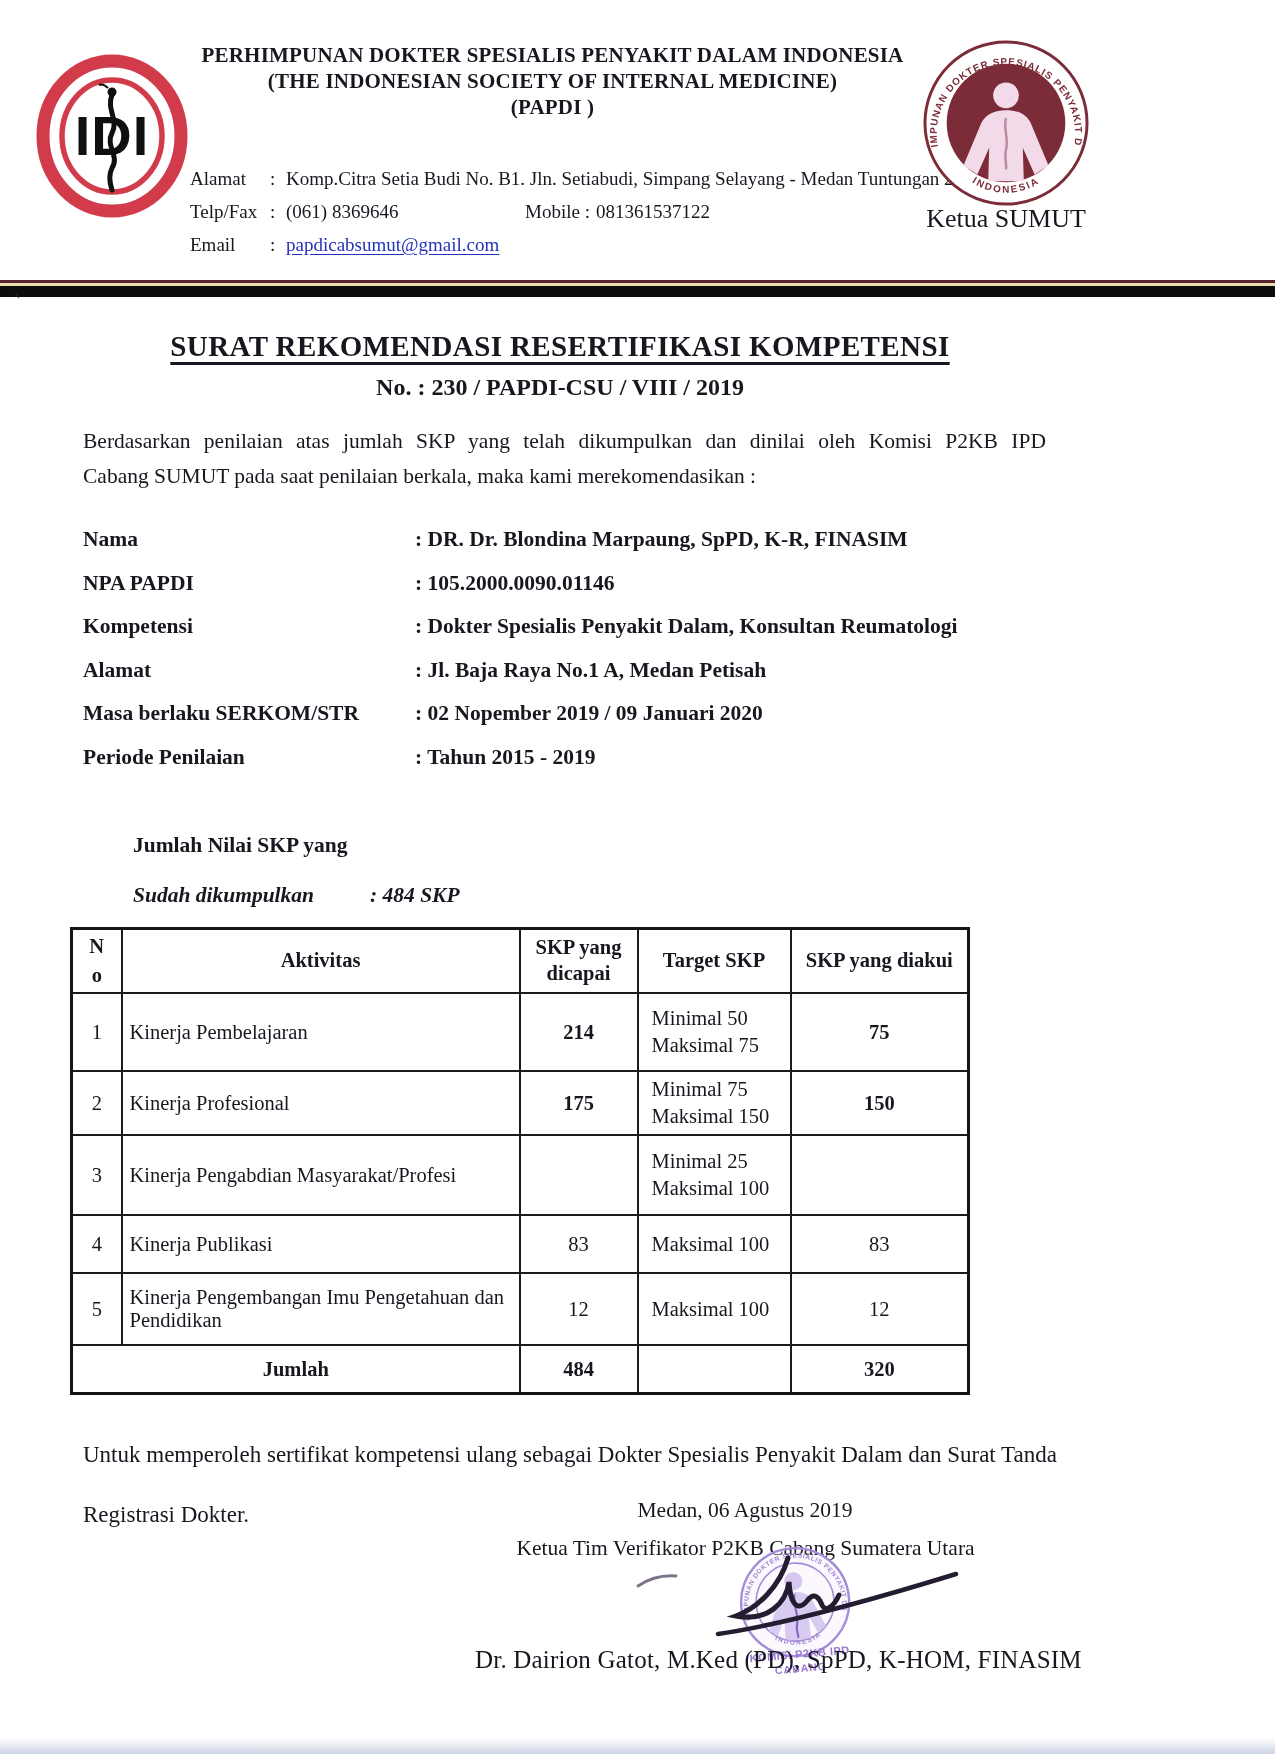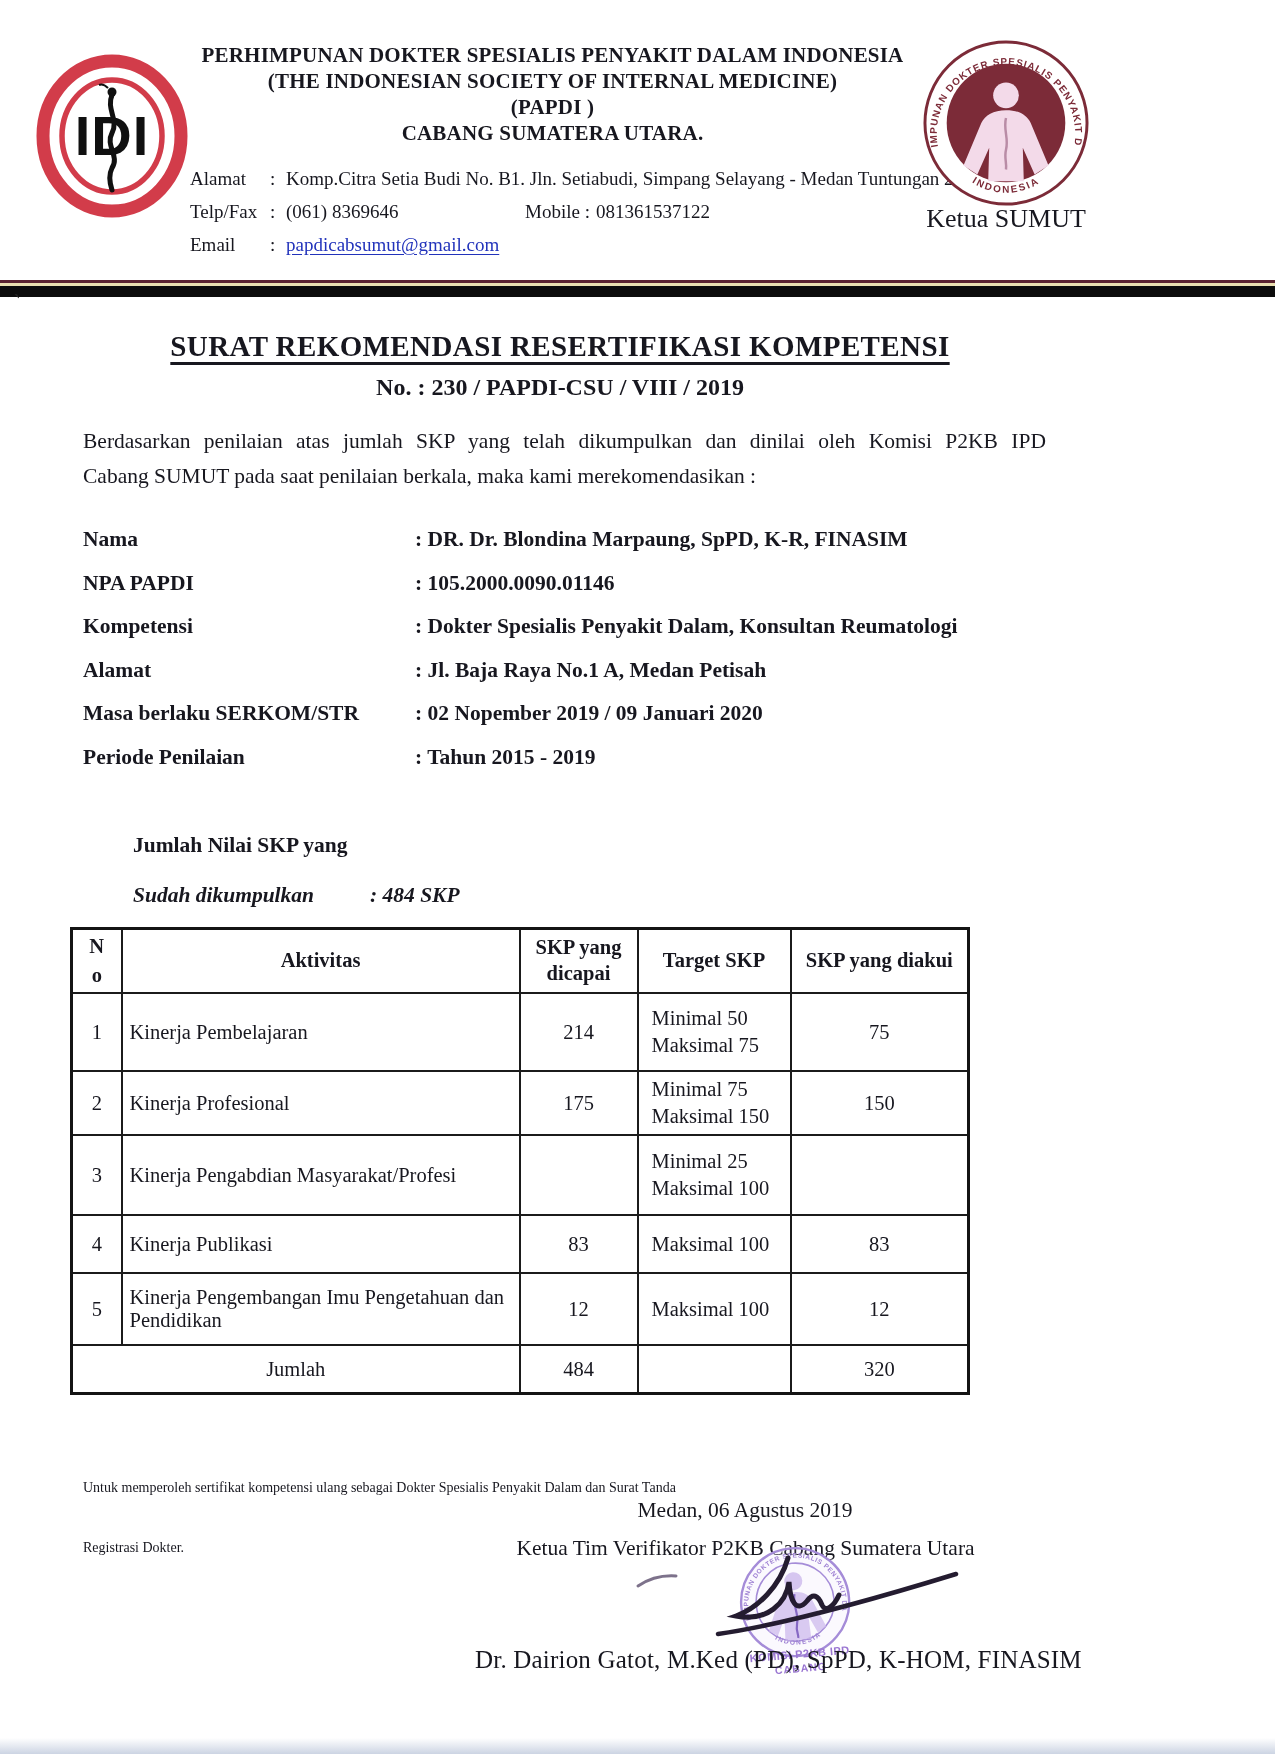--- a/index.html
+++ b/index.html
@@ -47,26 +47,26 @@
   
   .tablewrap{position:absolute;left:70px;top:927px;width:897px;}
   table{border-collapse:collapse;width:897px;font-size:20.5px;table-layout:fixed;
         border:3px solid #141414;}
   th,td{border:2px solid #1b1b1b;padding:2px 6px;vertical-align:middle;}
   th{font-weight:bold;text-align:center;line-height:1.25;}
   .no-h{display:inline-block;width:16px;word-break:break-all;line-height:1.4;}
   td.center{text-align:center;}
   td.act{padding-left:7px;text-align:left;}
   td.target{padding-left:13px;text-align:left;line-height:1.3;}
-  .bold{font-weight:normal;}
+  .bold{font-weight:bold;}
   tr.hdr  td,tr.hdr  th{height:58px;}
   tr.r0 td{height:72px;} tr.r1 td{height:58px;} tr.r2 td{height:74px;}
   tr.r3 td{height:52px;} tr.r4 td{height:66px;} tr.tot td{height:42px;}
   
-  .closing{position:absolute;left:83px;top:1473px;width:985px;font-size:14px;}
+  .closing{position:absolute;left:83px;top:1440px;width:985px;font-size:23px;}
   .closing .cl1{margin-bottom:30px;line-height:30px;}
   .closing .cl2{line-height:30px;}
   .placedate{position:absolute;left:560px;top:1498px;width:370px;text-align:center;font-size:21.5px;}
   .role{position:absolute;left:488px;top:1536px;width:515px;text-align:center;font-size:21.5px;}
   .stamp{position:absolute;left:736px;top:1544px;width:122px;height:136px;transform:rotate(-5deg);}
   .signature{position:absolute;left:618px;top:1548px;width:345px;height:115px;}
   .signername{position:absolute;left:475px;top:1646px;font-size:25px;letter-spacing:.2px;}
   
   .scanedge{position:absolute;left:0;bottom:0;width:100%;height:16px;
     background:linear-gradient(to bottom, rgba(205,213,228,0), #ccd4e3);}
@@ -82,21 +82,20 @@
     <text x="76" y="101" text-anchor="middle" font-family="Liberation Sans, sans-serif" font-weight="bold" font-size="56" letter-spacing="1" fill="#101010">IDI</text>
     <circle cx="76" cy="38" r="4.5" fill="#101010"></circle>
     <path d="M72,34 q-5,-5 -9,-3" fill="none" stroke="#101010" stroke-width="2"></path>
     <path d="M76,41 C70,55 83,66 76,79 C69,92 84,102 76,114 C72,122 74,130 76,136" fill="none" stroke="#101010" stroke-width="5" stroke-linecap="round"></path>
   </svg>
 
   <div class="org-block">
     <div class="org-line">PERHIMPUNAN DOKTER SPESIALIS PENYAKIT DALAM INDONESIA</div>
     <div class="org-line">(THE INDONESIAN SOCIETY OF INTERNAL MEDICINE)</div>
     <div class="org-line">(PAPDI )</div>
-    <div class="org-line">CABANG SUMATERA UTARA.</div>
   </div>
 
   <div class="contact">
     <div class="c-row">
       <span class="c-label">Alamat</span>
       <span class="c-colon">:</span>
       <span>Komp.Citra Setia Budi  No. B1.  Jln. Setiabudi, Simpang Selayang - Medan Tuntungan 20135</span>
     </div>
     <div class="c-row">
       <span class="c-label">Telp/Fax</span>

